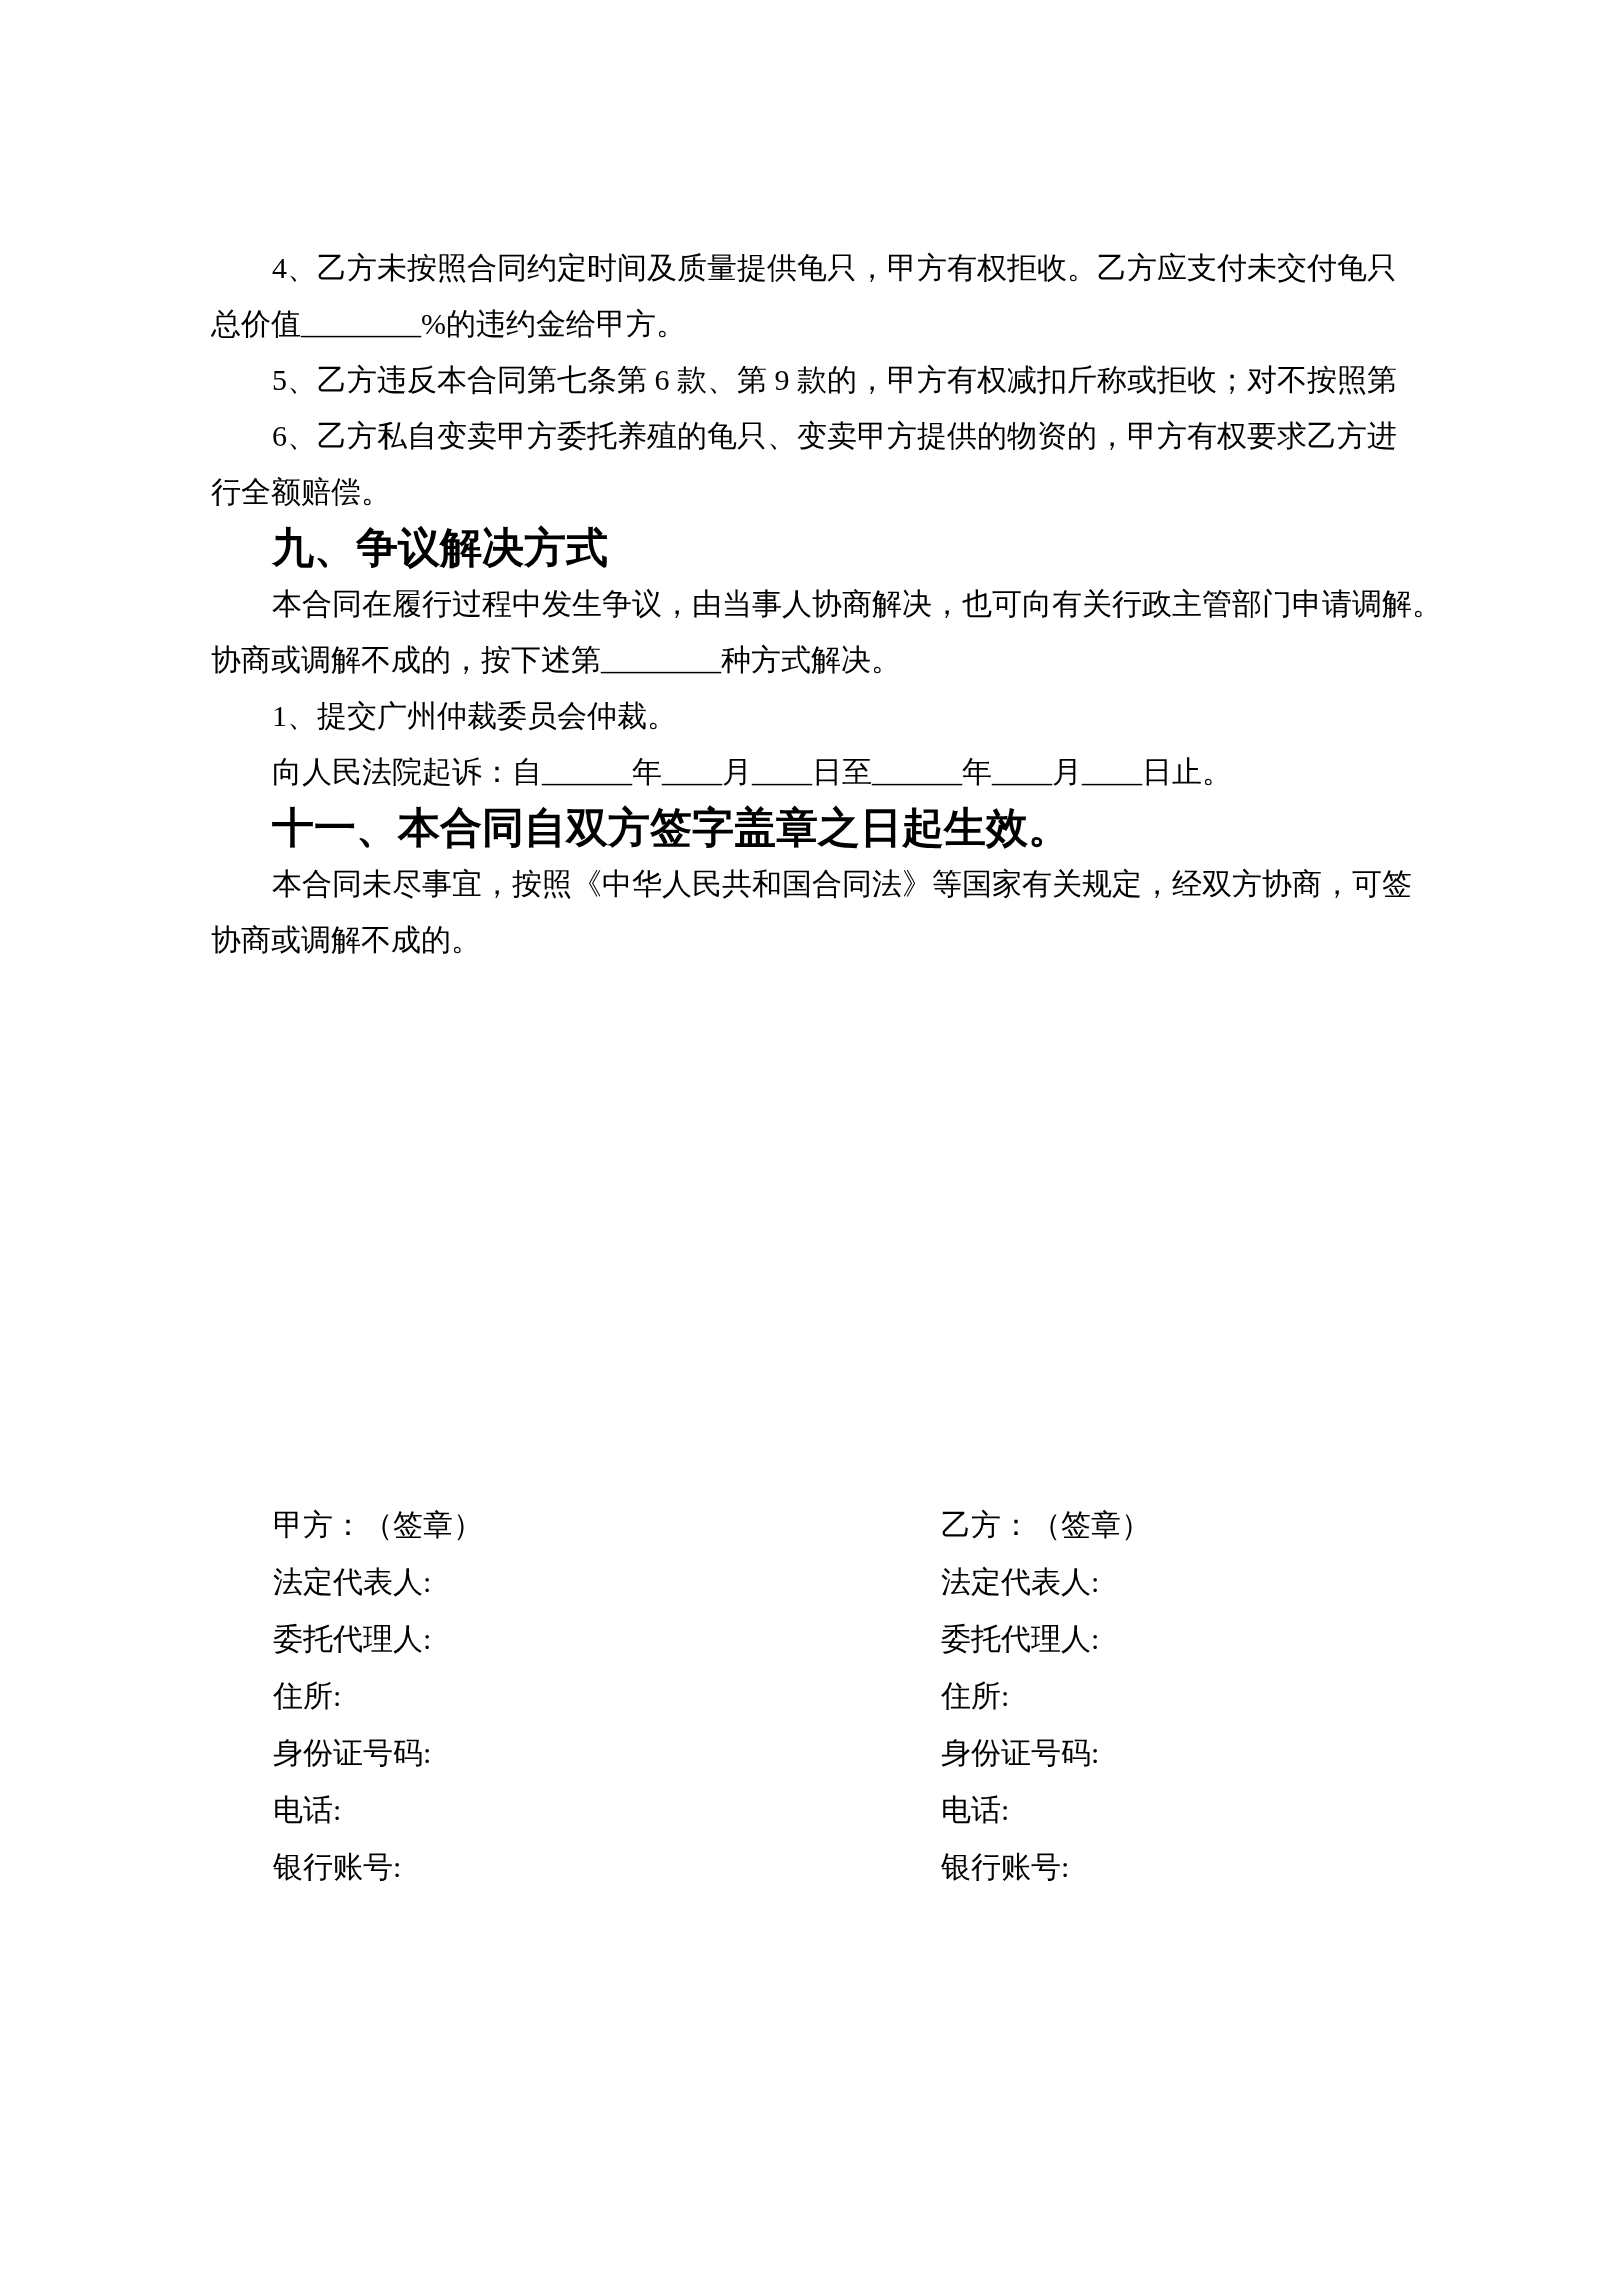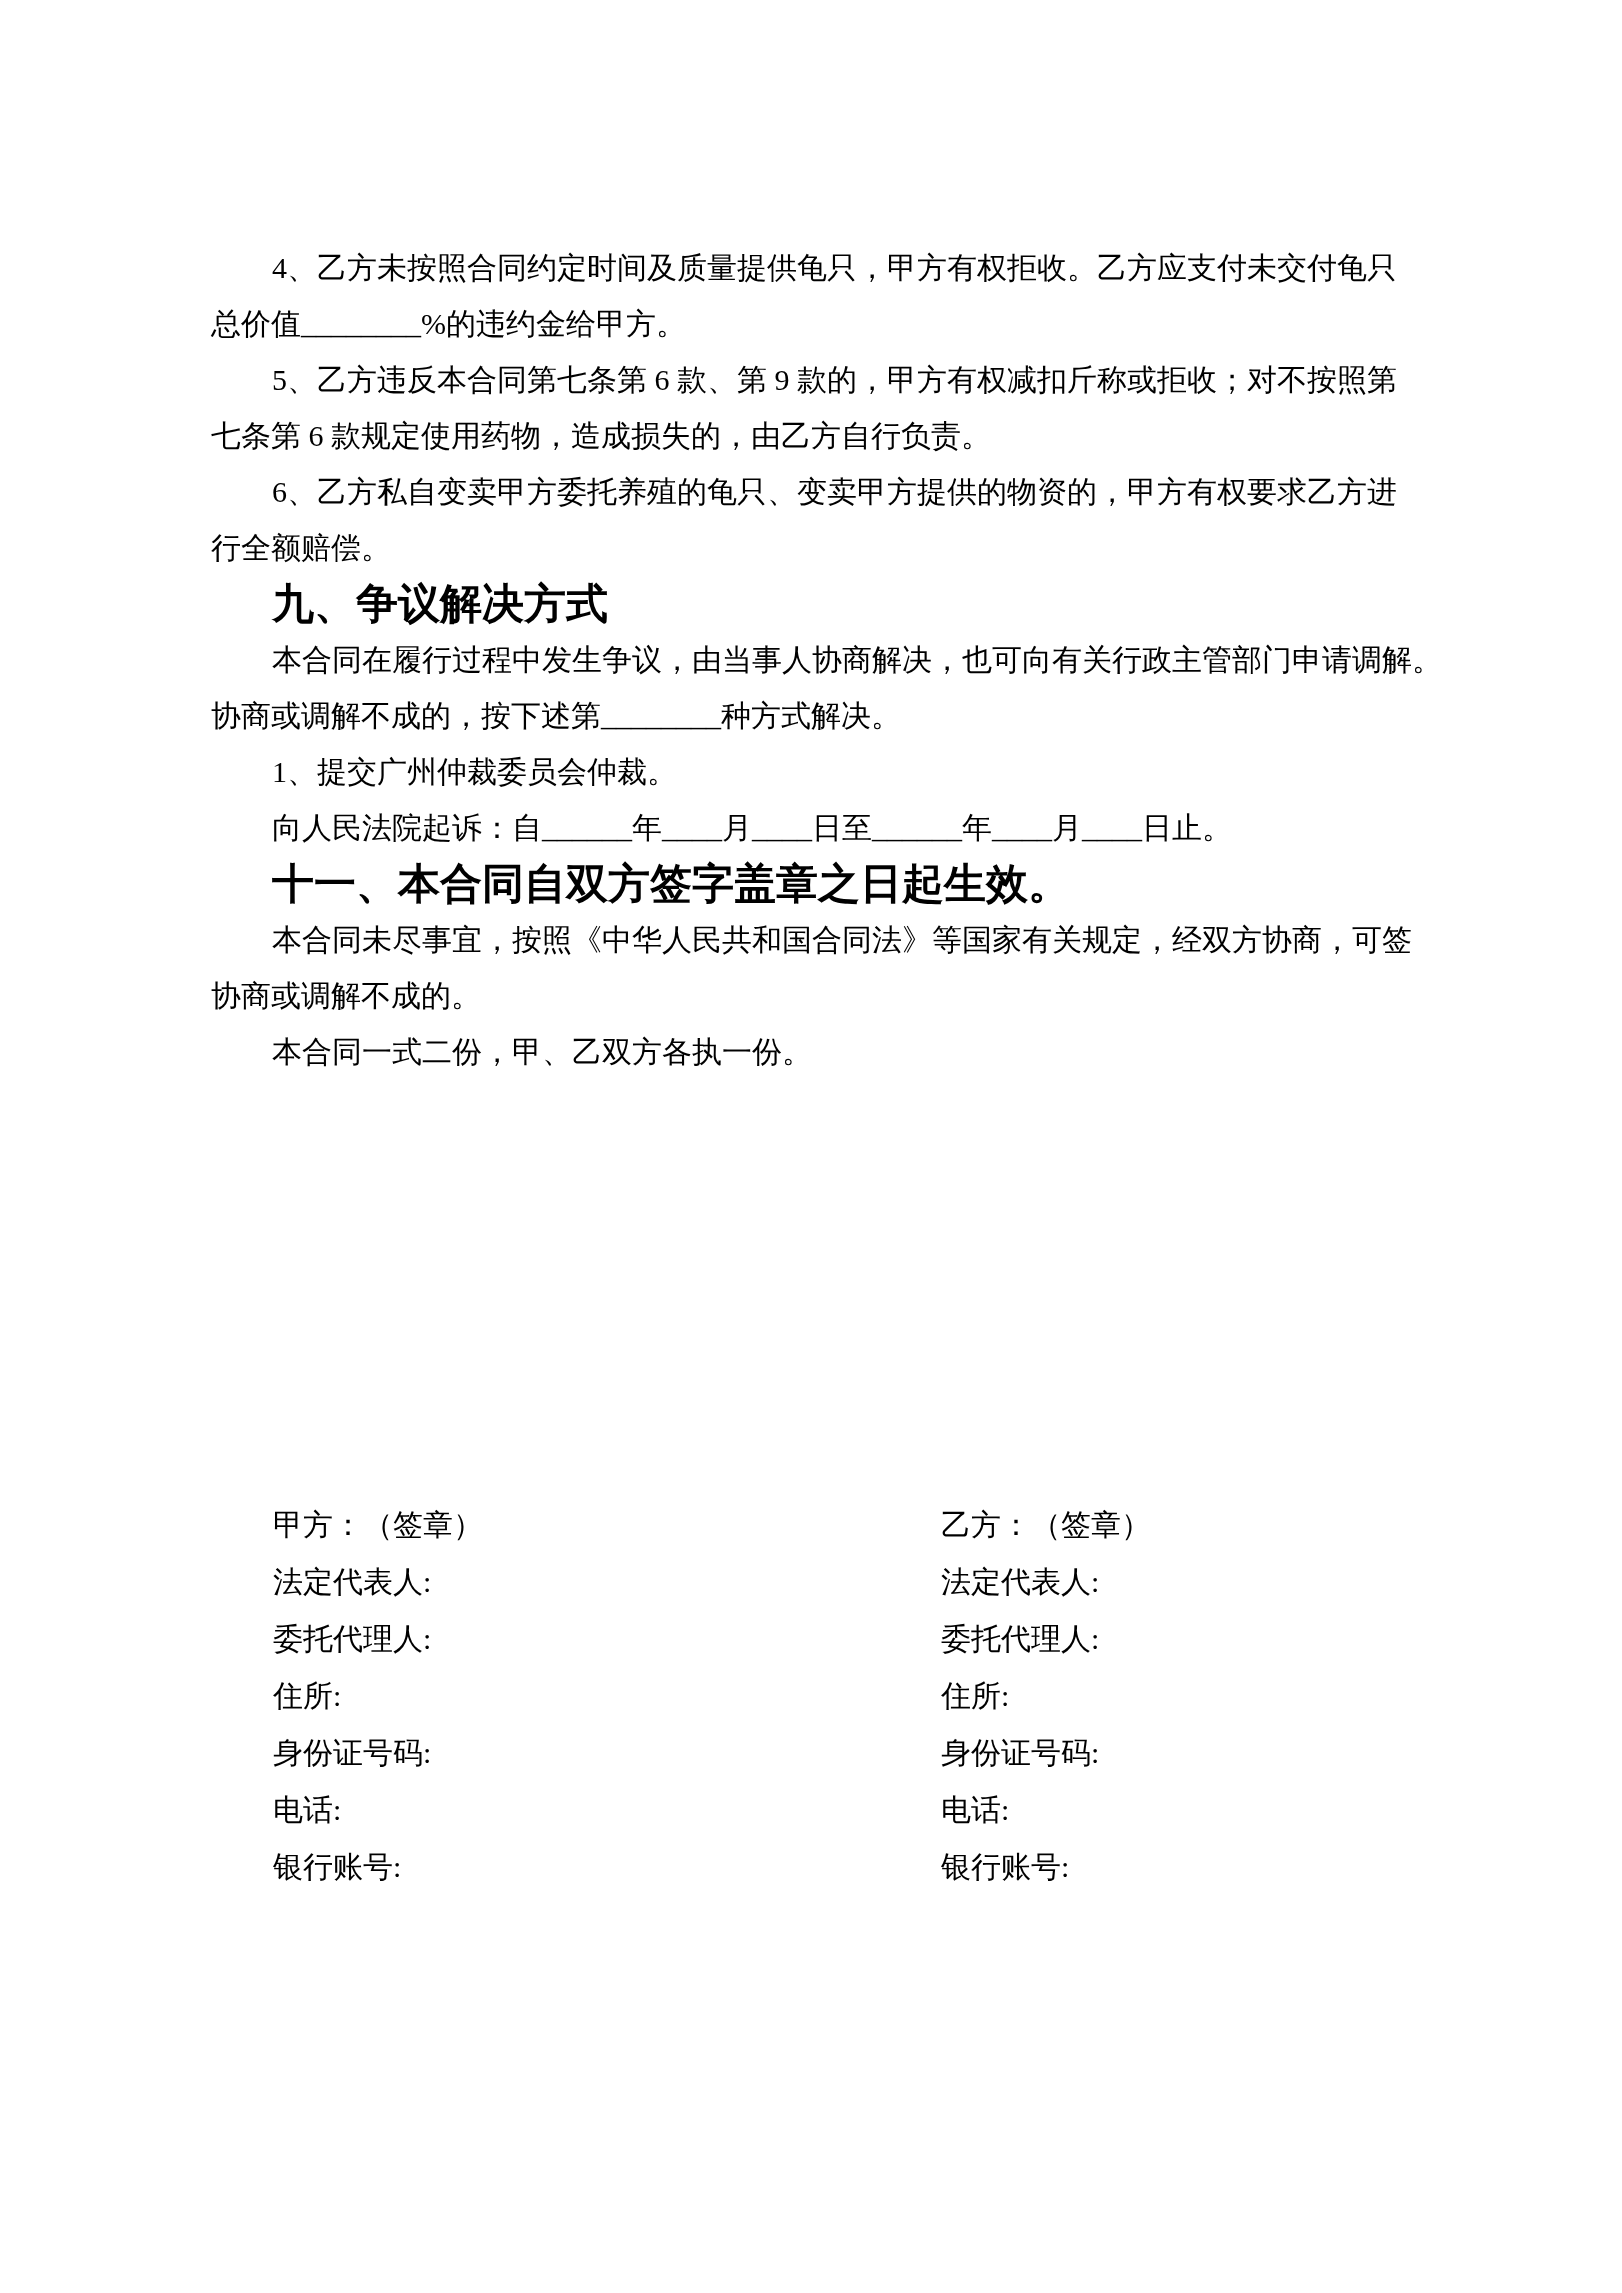--- a/index.html
+++ b/index.html
@@ -57,32 +57,30 @@
   }
 </style>
 </head>
 <body>
 
 <div class="page">
   <div class="doc-body" id="lines-container">
       <div class="line indent">4、乙方未按照合同约定时间及质量提供龟只，甲方有权拒收。乙方应支付未交付龟只</div>
       <div class="line">总价值________%的违约金给甲方。</div>
       <div class="line indent">5、乙方违反本合同第七条第 6 款、第 9 款的，甲方有权减扣斤称或拒收；对不按照第</div>
-      <div class="line">七条第 6 款规定使用药物，造成损失的，由乙方自行负责。</div>
       <div class="line indent">6、乙方私自变卖甲方委托养殖的龟只、变卖甲方提供的物资的，甲方有权要求乙方进</div>
       <div class="line">行全额赔偿。</div>
       <div class="line indent heading">九、争议解决方式</div>
       <div class="line indent">本合同在履行过程中发生争议，由当事人协商解决，也可向有关行政主管部门申请调解。</div>
       <div class="line">协商或调解不成的，按下述第________种方式解决。</div>
       <div class="line indent">1、提交广州仲裁委员会仲裁。</div>
       <div class="line indent">向人民法院起诉：自______年____月____日至______年____月____日止。</div>
       <div class="line indent heading">十一、本合同自双方签字盖章之日起生效。</div>
       <div class="line indent">本合同未尽事宜，按照《中华人民共和国合同法》等国家有关规定，经双方协商，可签</div>
       <div class="line">协商或调解不成的。</div>
-      <div class="line indent">本合同一式二份，甲、乙双方各执一份。</div>
     </div>
 
   <div class="signature-block">
     <div class="sig-col">
       <div class="sig-line">甲方：（签章）</div>
       <div id="sig-left-rows">
           <div class="sig-line">法定代表人:</div>
           <div class="sig-line">委托代理人:</div>
           <div class="sig-line">住所:</div>
           <div class="sig-line">身份证号码:</div>

